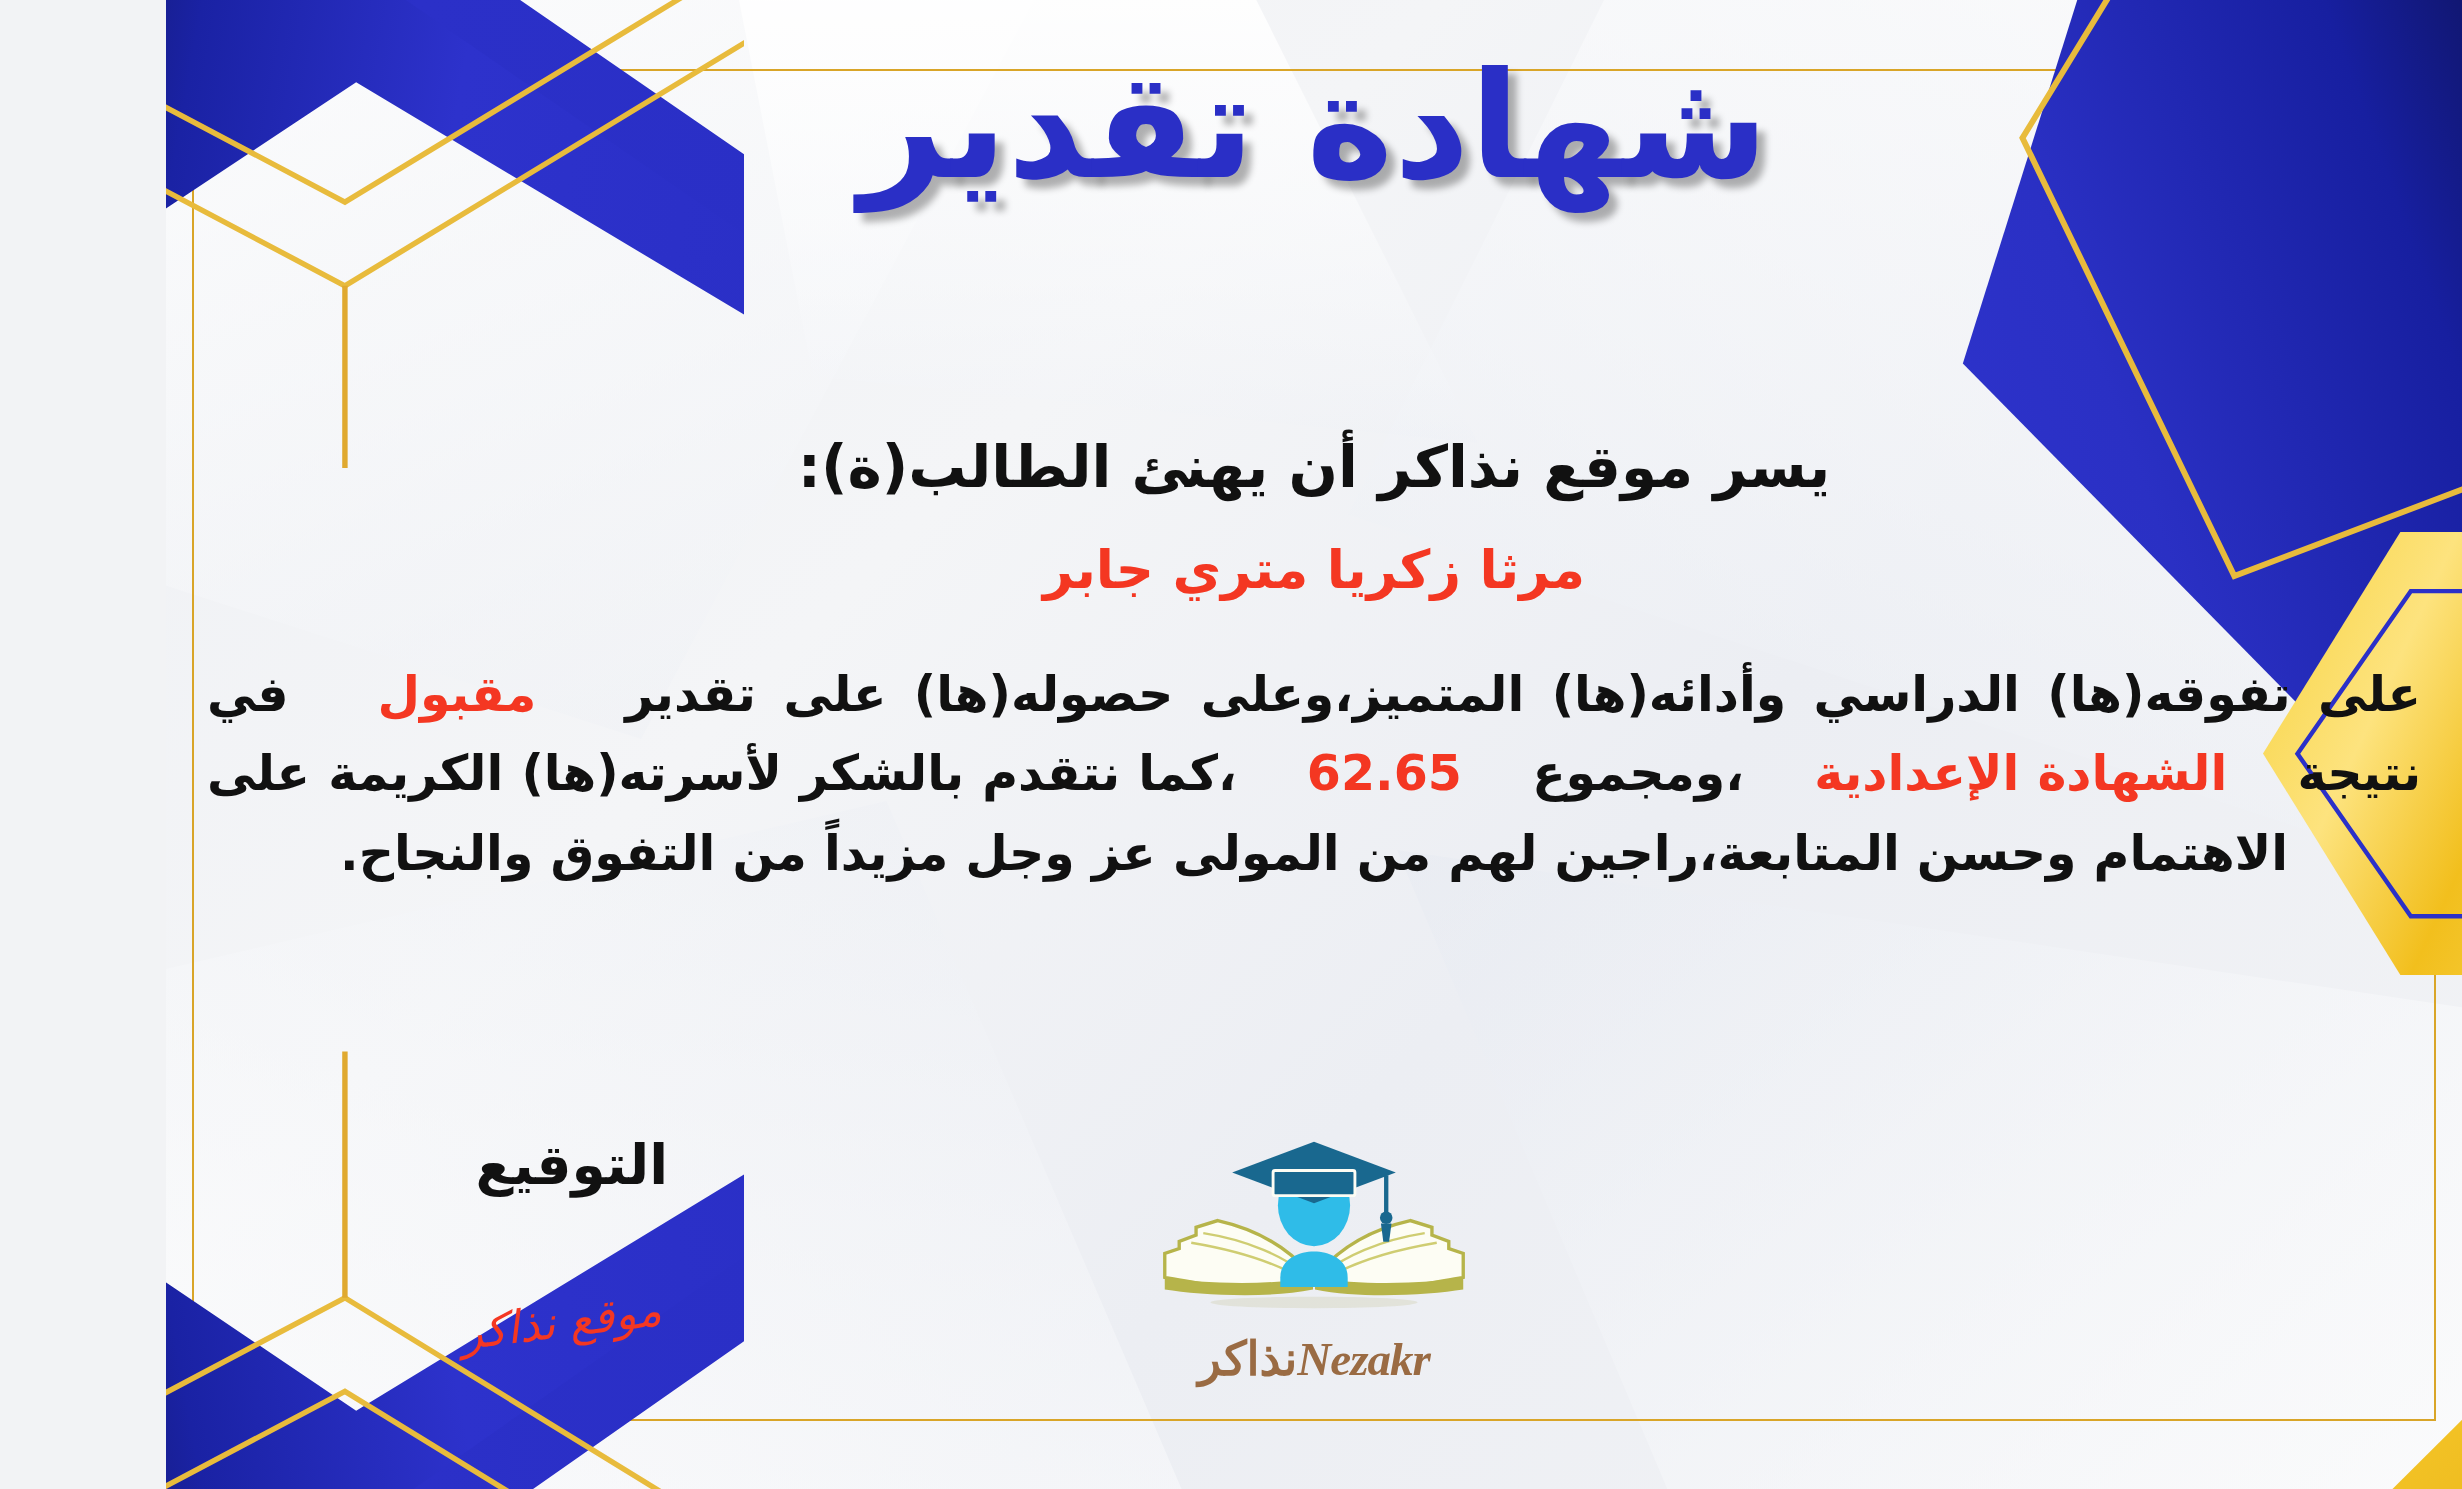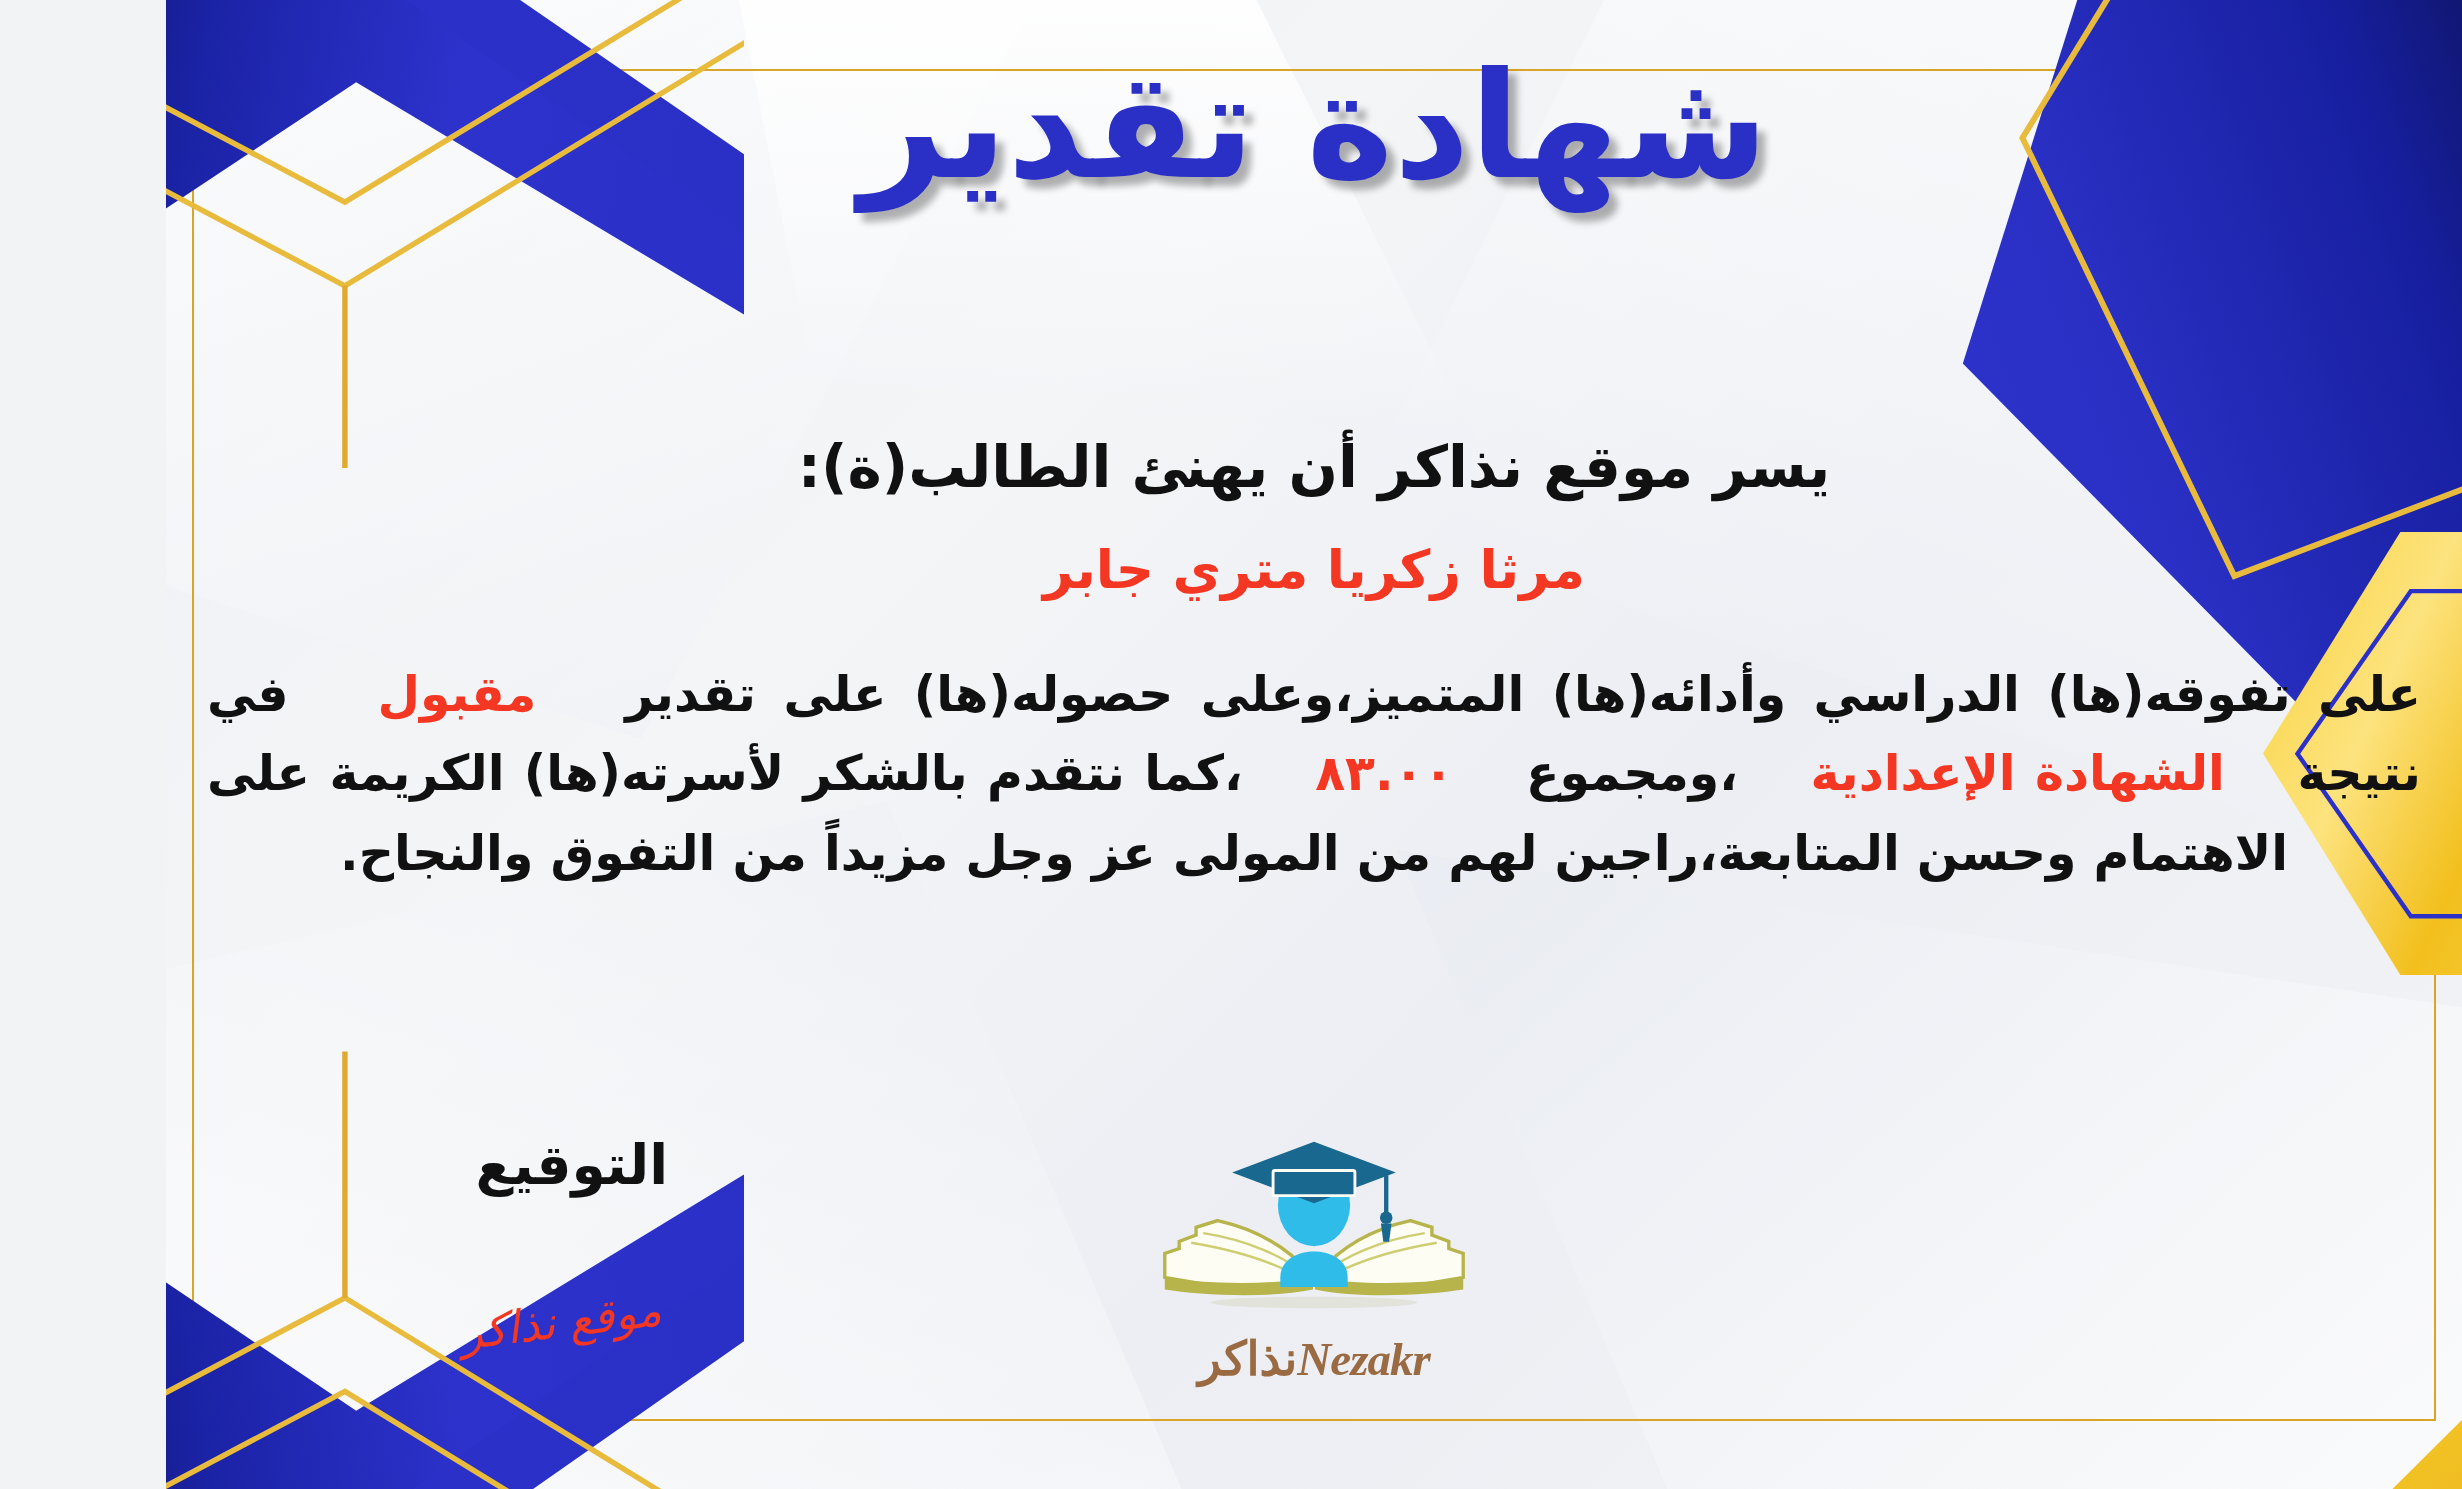--- a/index.html
+++ b/index.html
@@ -246,21 +246,21 @@
       <span>على تفوقه(ها) الدراسي وأدائه(ها) المتميز،وعلى حصوله(ها) على تقدير</span>
       <span class="sp"></span>
       <span class="hl">مقبول</span>
       <span class="sp"></span>
       <span>في نتيجة</span>
       <span class="sp"></span>
       <span class="hl">الشهادة الإعدادية</span>
       <span class="sp"></span>
       <span>،ومجموع</span>
       <span class="sp"></span>
-      <span class="hl">٨٣.٠٠</span>
+      <span class="hl">62.65</span>
       <span class="sp"></span>
       <span>،كما نتقدم بالشكر لأسرته(ها) الكريمة على الاهتمام وحسن المتابعة،راجين لهم من المولى عز وجل مزيداً من التفوق والنجاح.</span>
     </div>
 
     <div class="sign-label">التوقيع</div>
 
     <div class="sign-mark">موقع نذاكر</div>
 
     <div class="logo">
       <svg viewBox="0 0 700 430">

